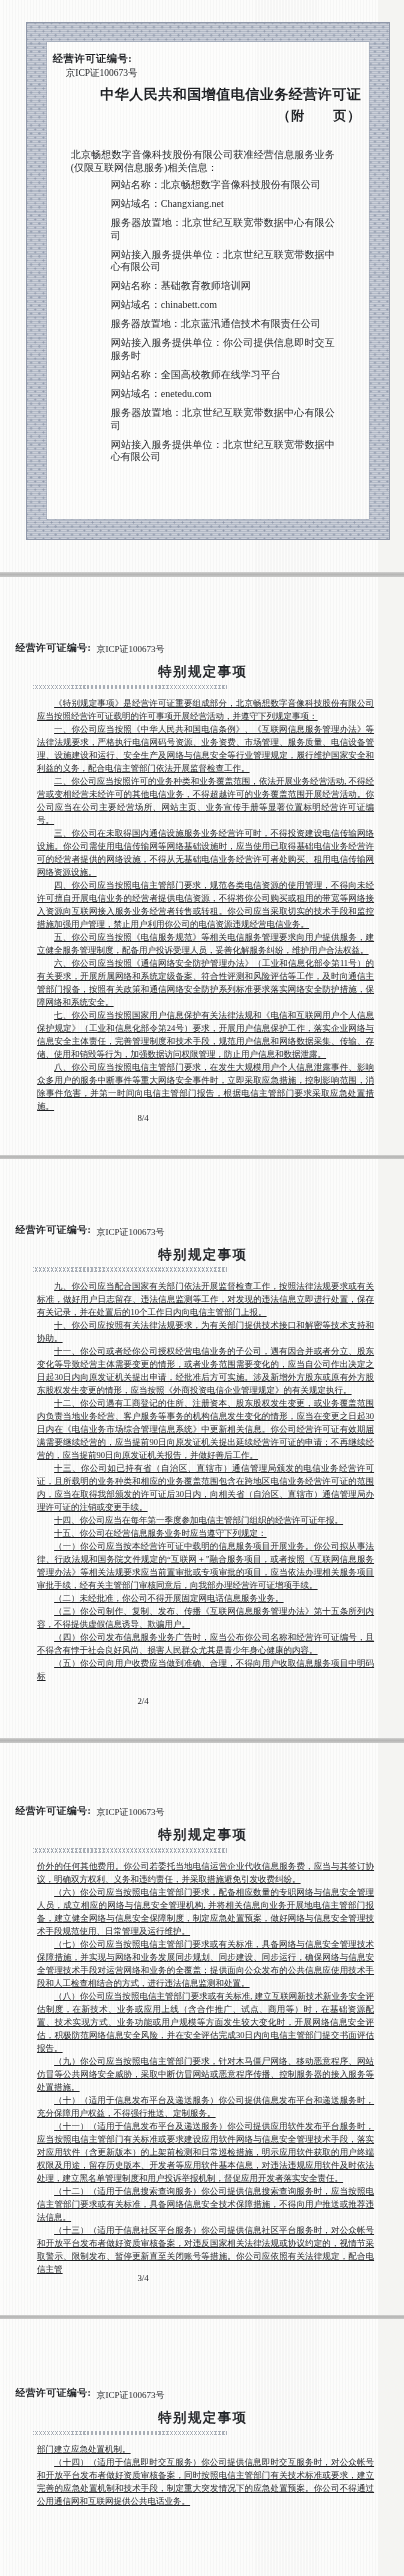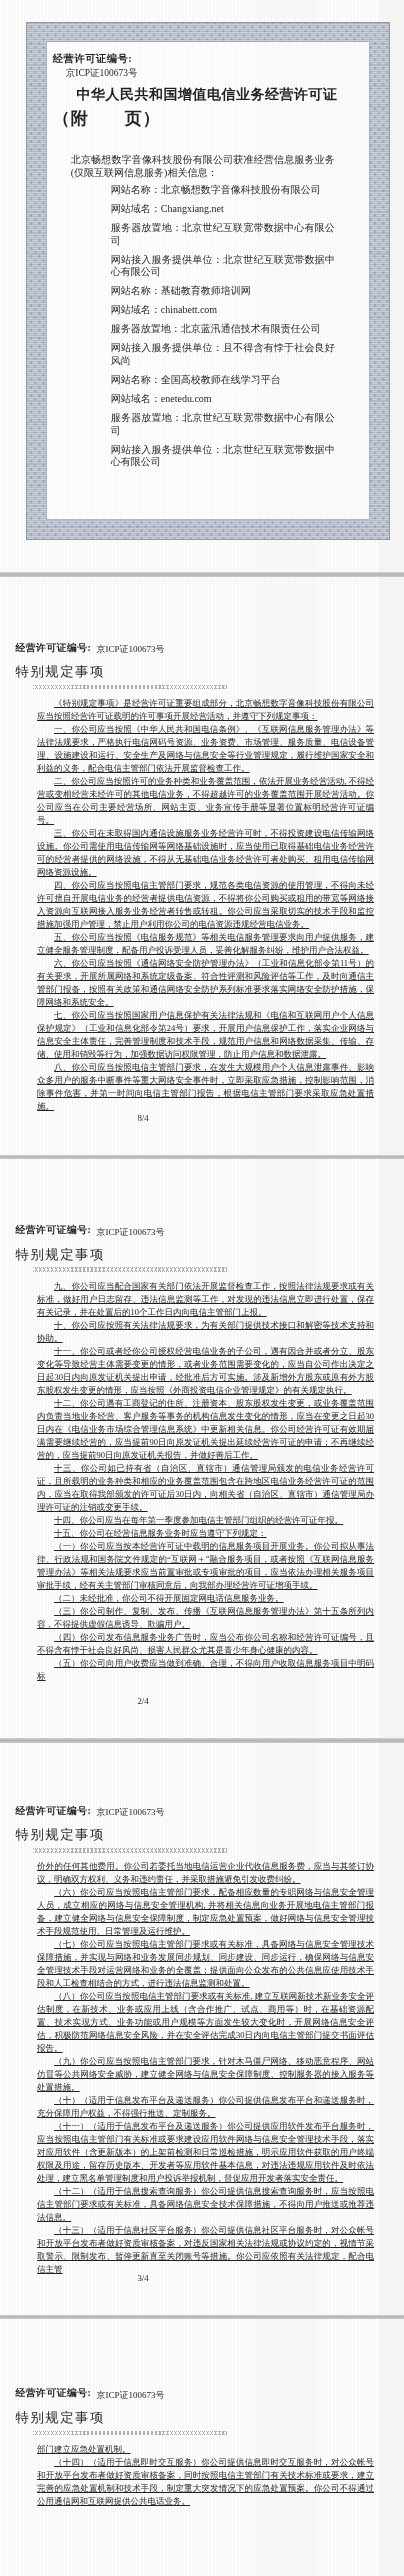--- a/index.html
+++ b/index.html
@@ -29,23 +29,23 @@
   .cert-inner{
     width:100%;height:100%;box-sizing:border-box;
     background:#fdfdfc;
     background-image:repeating-linear-gradient(90deg,rgba(110,112,118,0.04) 0 0.5px,transparent 0.5px 1.5px);
     box-shadow:0 0 0 0.5px #9aa2b2;
     padding:10.3px 8.2px 5.2px 6.2px;overflow:hidden;
   }
   .cover-label{font-size:10.3px;font-weight:bold;letter-spacing:0.5px;}
   .cover-number{font-size:9.5px;margin:1px 0 0 13px;}
   .cover-title{
-    margin:5.2px 0 0 0;text-align:center;font-size:14px;font-weight:bold;letter-spacing:0.5px;
+    margin:5.2px 0 0 0;text-align:right;font-size:14px;font-weight:bold;letter-spacing:0.5px;
   }
-  .cover-subtitle{text-align:left;font-size:17px;font-weight:bold;margin-top:3.1px;letter-spacing:1px;}
+  .cover-subtitle{text-align:right;font-size:13px;font-weight:bold;margin-top:3.1px;letter-spacing:1px;}
   .cover-intro{
     margin:23px 0 5.2px 18px;width:264px;font-size:10px;line-height:13px;text-align:justify;
   }
   .cover-entries{margin-left:18px;width:264px;}
   .cover-entries p.entry{
     margin:0 0 6.7px 0;font-size:10px;line-height:12.4px;text-align:justify;padding-left:40px;
   }
   
   .divider{
     width:405px;height:4.6px;
@@ -53,22 +53,22 @@
   }
   
   .sp{height:578px;padding:64px 0 0 15.5px;}
   .sp-1{height:579px;}
   .sp-2{height:572px;padding-top:61px;}
   .sp-3{height:555px;padding-top:67px;}
   .sp-header{height:14.4px;line-height:14.4px;white-space:nowrap;}
   .sp-label{font-size:9.8px;font-weight:bold;letter-spacing:0.5px;}
   .sp-number{font-size:9px;margin-left:5.2px;position:relative;top:1.5px;}
   .sp-title{
-    margin:8.2px 0 0 0;width:232px;text-align:left;
-    font-size:13.4px;font-weight:normal;letter-spacing:1.5px;color:#26282c;
+    margin:8.2px 0 0 0;width:232px;text-align:right;
+    font-size:13.4px;font-weight:bold;letter-spacing:1.5px;color:#26282c;
   }
   .zigzag{
     width:194px;height:4.6px;margin:3.6px 0 0 17.5px;opacity:.75;
     background:
       repeating-linear-gradient(115deg,#8f97a2 0 1px,transparent 1px 3.6px),
       repeating-linear-gradient(65deg,#8f97a2 0 1px,transparent 1px 3.6px);
   }
   .sp-body{margin:7.7px 0 0 21.6px;width:337px;text-decoration:underline;}
   .sp-body p{
     margin:0;font-size:8.5px;line-height:13px;text-align:justify;text-indent:2em;
@@ -95,21 +95,21 @@
         <div class="cover-subtitle">（附　　页）</div>
         <p class="cover-intro">北京畅想数字音像科技股份有限公司获准经营信息服务业务(仅限互联网信息服务)相关信息：</p>
         <div class="cover-entries">
             <p class="entry">网站名称：北京畅想数字音像科技股份有限公司</p>
             <p class="entry">网站域名：Changxiang.net</p>
             <p class="entry">服务器放置地：北京世纪互联宽带数据中心有限公司</p>
             <p class="entry">网站接入服务提供单位：北京世纪互联宽带数据中心有限公司</p>
             <p class="entry">网站名称：基础教育教师培训网</p>
             <p class="entry">网站域名：chinabett.com</p>
             <p class="entry">服务器放置地：北京蓝汛通信技术有限责任公司</p>
-            <p class="entry">网站接入服务提供单位：且不得含有悖于社会良好风尚</p>
+            <p class="entry">网站接入服务提供单位：你公司提供信息即时交互服务时</p>
             <p class="entry">网站名称：全国高校教师在线学习平台</p>
             <p class="entry">网站域名：enetedu.com</p>
             <p class="entry">服务器放置地：北京世纪互联宽带数据中心有限公司</p>
             <p class="entry">网站接入服务提供单位：北京世纪互联宽带数据中心有限公司</p>
           </div>
       </div>
     </div>
   </section>
 
   <div class="divider"></div>
@@ -156,21 +156,21 @@
       <div class="divider"></div>
       <section class="block sp sp-2">
         <div class="sp-header"><span class="sp-label">经营许可证编号:</span><span class="sp-number">京ICP证100673号</span></div>
         <h2 class="sp-title">特别规定事项</h2>
         <div class="zigzag"></div>
         <div class="sp-body">
           <p class="cont">价外的任何其他费用。你公司若委托当地电信运营企业代收信息服务费，应当与其签订协议，明确双方权利、义务和违约责任，并采取措施避免引发收费纠纷。</p>
           <p>（六）你公司应当按照电信主管部门要求，配备相应数量的专职网络与信息安全管理人员，成立相应的网络与信息安全管理机构, 并将相关信息向业务开展地电信主管部门报备，建立健全网络与信息安全保障制度，制定应急处置预案，做好网络与信息安全管理技术手段规范使用、日常管理及运行维护。</p>
           <p>（七）你公司应当按照电信主管部门要求或有关标准，具备网络与信息安全管理技术保障措施，并实现与网络和业务发展同步规划、同步建设、同步运行，确保网络与信息安全管理技术手段对运营网络和业务的全覆盖；提供面向公众发布的公共信息应使用技术手段和人工检查相结合的方式，进行违法信息监测和处置。</p>
           <p>（八）你公司应当按照电信主管部门要求或有关标准, 建立互联网新技术新业务安全评估制度，在新技术、业务或应用上线（含合作推广、试点、商用等）时，在基础资源配置、技术实现方式、业务功能或用户规模等方面发生较大变化时，开展网络信息安全评估，积极防范网络信息安全风险，并在安全评估完成30日内向电信主管部门提交书面评估报告。</p>
-          <p>（九）你公司应当按照电信主管部门要求，针对木马僵尸网络、移动恶意程序、网站仿冒等公共网络安全威胁，建立健全网络与信息安全保障制度、控制服务器的接入服务等处置措施。</p>
+          <p>（九）你公司应当按照电信主管部门要求，针对木马僵尸网络、移动恶意程序、网站仿冒等公共网络安全威胁，采取中断仿冒网站或恶意程序传播、控制服务器的接入服务等处置措施。</p>
           <p>（十）（适用于信息发布平台及递送服务）你公司提供信息发布平台和递送服务时，充分保障用户权益，不得强行推送、定制服务。</p>
           <p>（十一）（适用于信息发布平台及递送服务）你公司提供应用软件发布平台服务时，应当按照电信主管部门有关标准或要求建设应用软件网络与信息安全管理技术手段，落实对应用软件（含更新版本）的上架前检测和日常巡检措施，明示应用软件获取的用户终端权限及用途，留存历史版本、开发者等应用软件基本信息，对违法违规应用软件及时依法处理，建立黑名单管理制度和用户投诉举报机制，督促应用开发者落实安全责任。</p>
           <p>（十二）（适用于信息搜索查询服务）你公司提供信息搜索查询服务时，应当按照电信主管部门要求或有关标准，具备网络信息安全技术保障措施，不得向用户推送或推荐违法信息。</p>
           <p>（十三）（适用于信息社区平台服务）你公司提供信息社区平台服务时，对公众帐号和开放平台发布者做好资质审核备案，对违反国家相关法律法规或协议约定的，视情节采取警示、限制发布、暂停更新直至关闭账号等措施。你公司应依照有关法律规定，配合电信主管</p>
         </div>
         <div class="page-num">3/4</div>
       </section>
       <div class="divider"></div>
       <section class="block sp sp-3">
         <div class="sp-header"><span class="sp-label">经营许可证编号:</span><span class="sp-number">京ICP证100673号</span></div>

